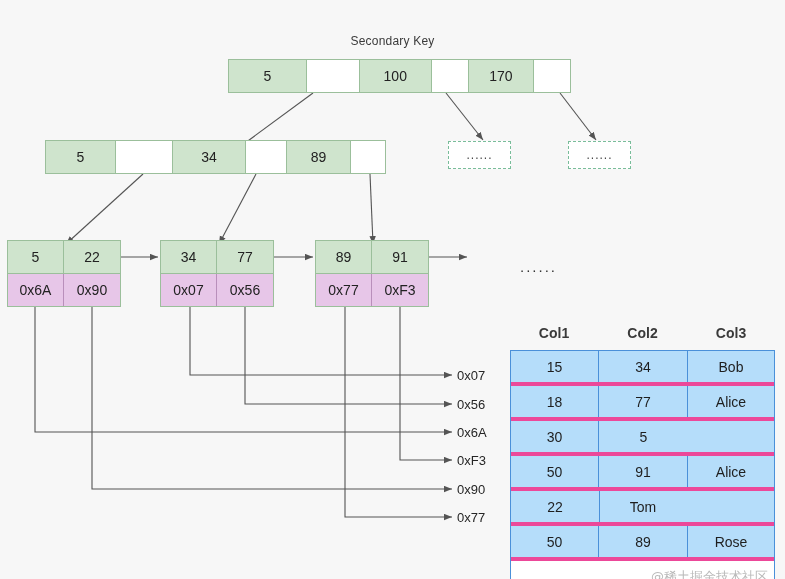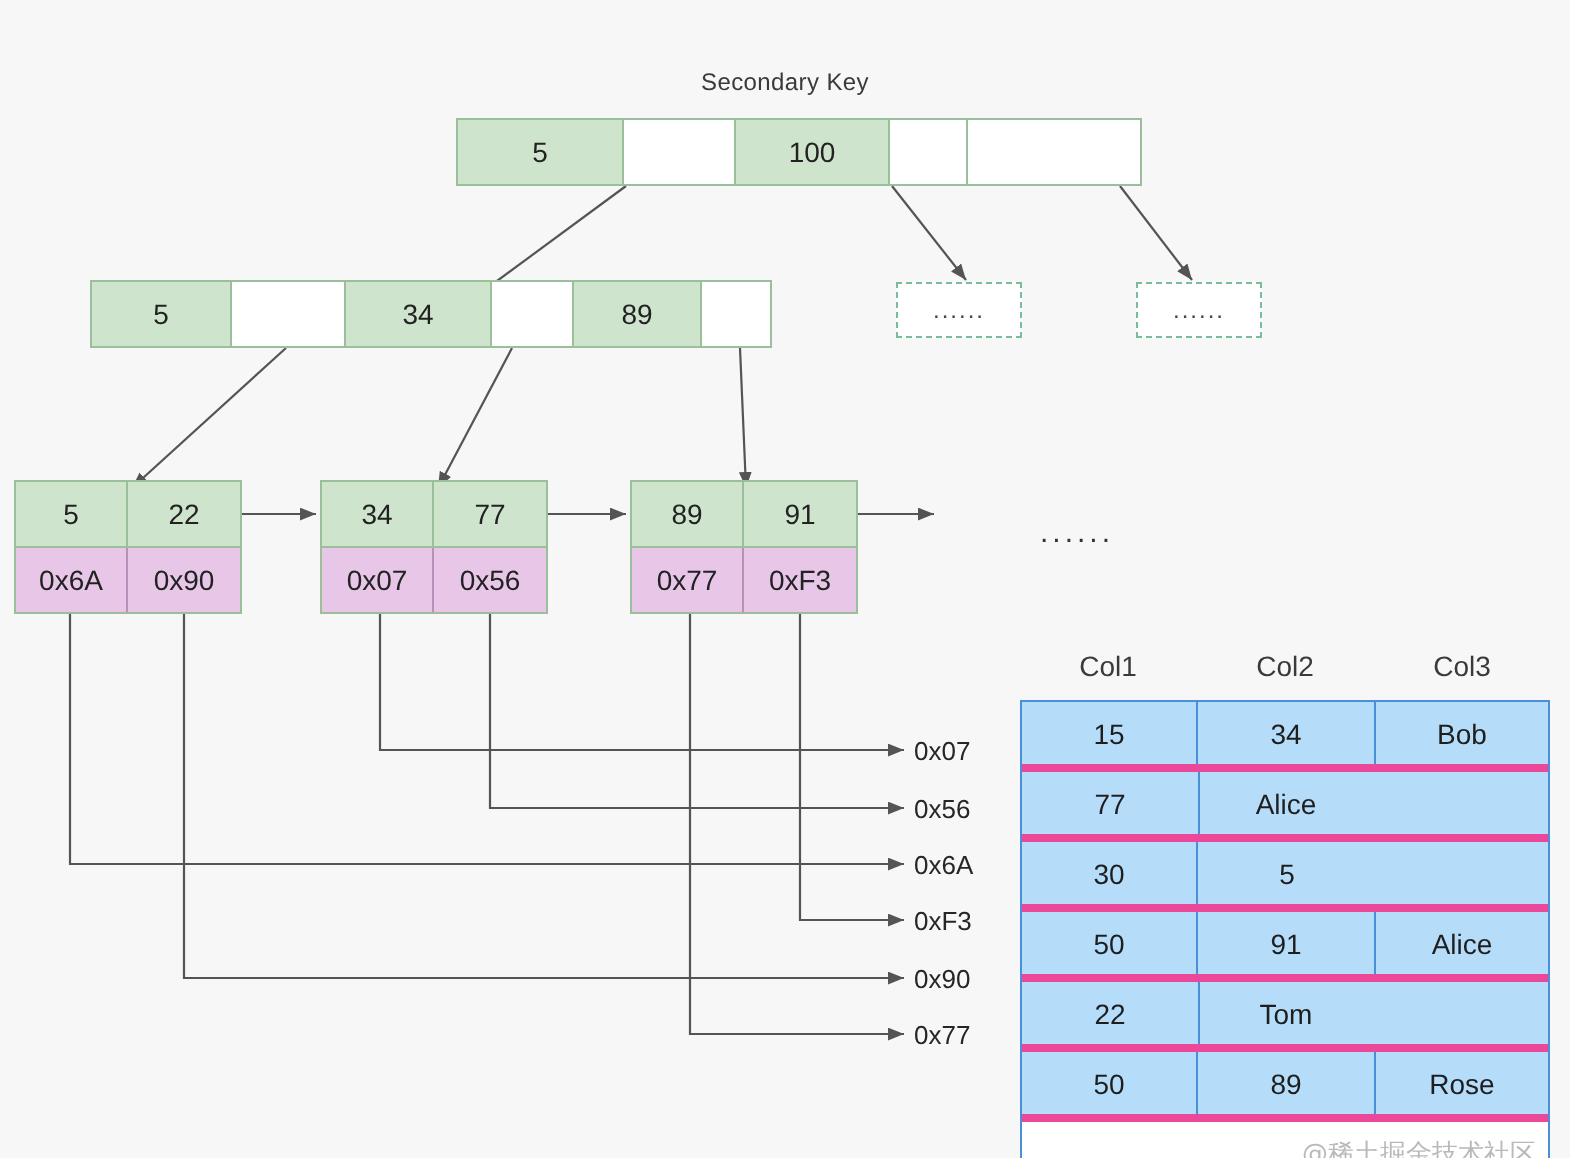--- a/index.html
+++ b/index.html
@@ -121,20 +121,21 @@
 
   
   .tbl-headers {
     position: absolute;
     display: flex;
   }
   .tbl-headers .th {
     font-size: 14px;
     color: #3a3a3a;
     text-align: center;
+    font-weight: bold;
   }
   .tbl {
     position: absolute;
     border: 1px solid #4a90d9;
     box-sizing: border-box;
     background: #b5ddfa;
   }
   .tbl .trow {
     display: flex;
     box-sizing: border-box;
@@ -214,20 +215,21 @@
       <path d="M345,304 L345,517 L452,517"></path>
       <path d="M400,304 L400,460 L452,460"></path>
     </g>
   </svg>
 
   <div class="node" style="left:228px; top:59px; width:343px; height:34px;">
     <div class="cell key" style="width:83px">5</div>
     <div class="cell ptr" style="width:56px"></div>
     <div class="cell key" style="width:77px">100</div>
     <div class="cell ptr" style="width:39px"></div>
+    <div class="cell key" style="width:70px">170</div>
     <div class="cell ptr" style="width:38px"></div>
   </div>
 
   <div class="node" style="left:45px; top:140px; width:341px; height:34px;">
     <div class="cell key" style="width:70px">5</div>
     <div class="cell ptr" style="width:57px"></div>
     <div class="cell key" style="width:73px">34</div>
     <div class="cell ptr" style="width:41px"></div>
     <div class="cell key" style="width:64px">89</div>
     <div class="cell ptr" style="width:34px"></div>
@@ -284,20 +286,21 @@
     <div class="th" style="width:88px">Col3</div>
   </div>
 
   <div class="tbl" style="left:510px; top:350px; width:265px;">
     <div class="trow">
       <div class="td" style="width:88px">15</div>
       <div class="td" style="width:89px">34</div>
       <div class="td" style="width:86px">Bob</div>
     </div>
     <div class="trow">
+      <div class="td" style="width:88px">18</div>
       <div class="td" style="width:89px">77</div>
       <div class="td" style="width:86px">Alice</div>
     </div>
     <div class="trow">
       <div class="td" style="width:88px">30</div>
       <div class="td" style="width:89px">5</div>
     </div>
     <div class="trow">
       <div class="td" style="width:88px">50</div>
       <div class="td" style="width:89px">91</div>

